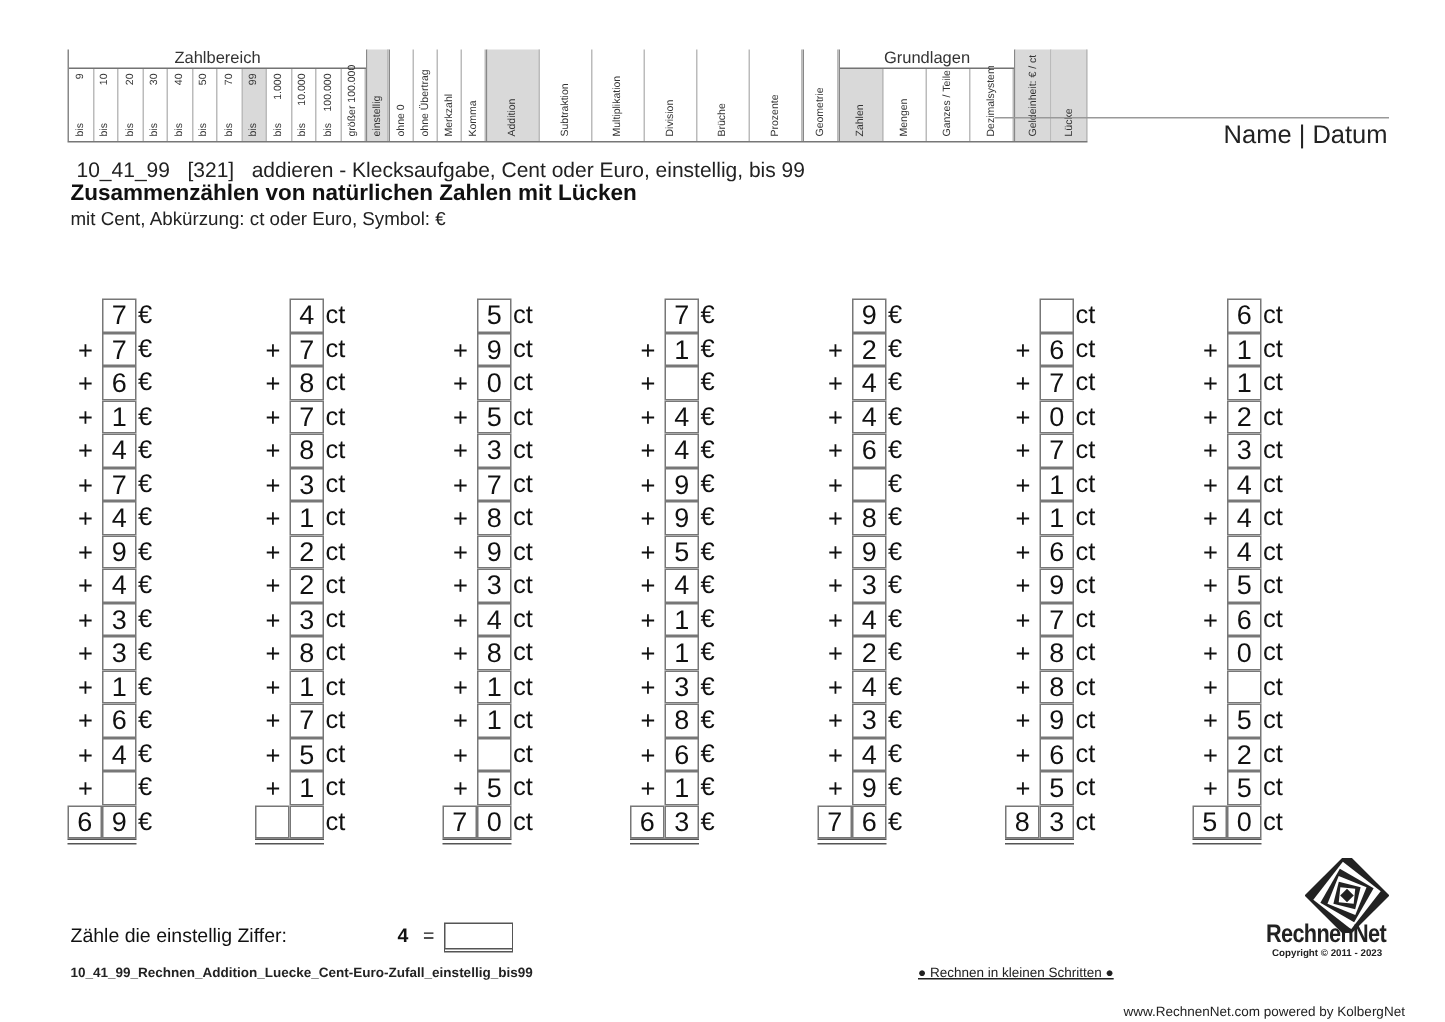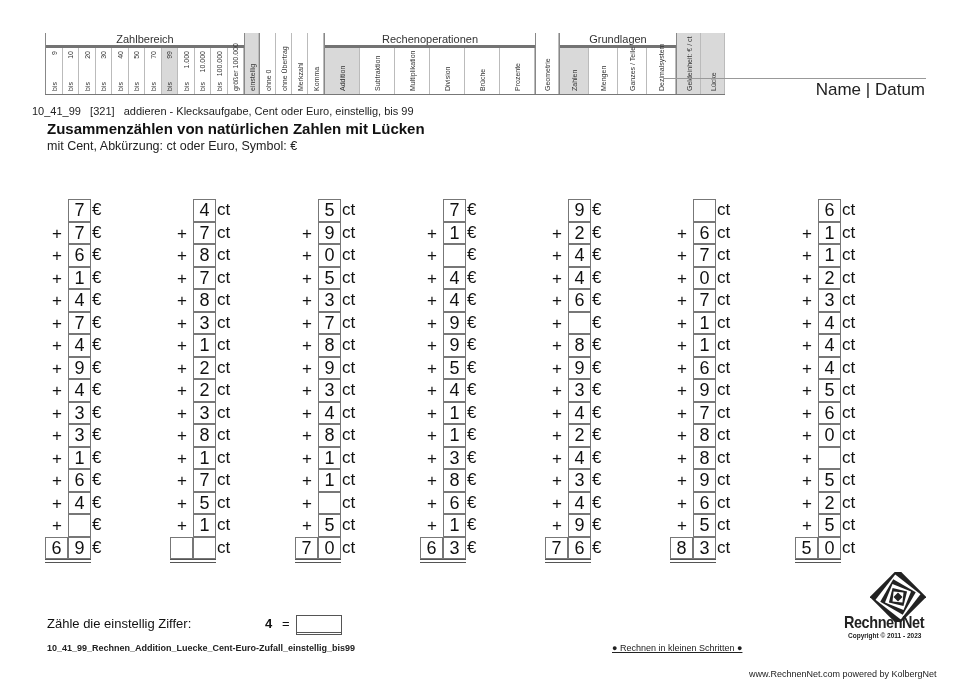--- a/index.html
+++ b/index.html
@@ -1,31 +1,31 @@
 <!DOCTYPE html>
 <html><head>
 <meta charset="utf-8">
 <style>
   html, body { margin:0; padding:0; background:#fff; }
   body { width:963px; height:681px; position:relative; overflow:hidden; font-family:"Liberation Sans", sans-serif; color:#111; }
 
   
   .cat-table { position:absolute; left:45px; top:33px; height:61px; display:flex; border-bottom:1px solid #777; }
   .grp { display:flex; flex-direction:column; border-left:1px solid #888; }
-  .grp-title { height:12px; font-size:11px; line-height:12px; text-align:center; color:#333; border-bottom:3px solid #737373; }
+  .grp-title { height:12px; font-size:11px; line-height:12px; text-align:center; color:#333; border-bottom:1px solid #737373; }
   .grp-cells { display:flex; flex:1; }
   .cell { position:relative; border-right:1px solid #bbb; }
   .cell.shade { background:#d9d9d9; }
   .cell .vt { position:absolute; left:50%; bottom:3px; transform-origin:left bottom; transform:rotate(-90deg) translateY(50%); white-space:nowrap; font-size:7px; color:#333; }
   .cell .vt-top { position:absolute; left:50%; top:3px; transform-origin:left top; transform:rotate(-90deg) translate(-100%, -50%); white-space:nowrap; font-size:7px; color:#333; }
 
   .name-line { position:absolute; left:663px; top:78px; width:263px; border-top:1px solid #999; }
   .name-label { position:absolute; right:38px; top:80px; font-size:17px; color:#222;margin-left:36px; }
 
-  .meta { position:absolute; left:32px; top:105px; font-size:11px; color:#222; }
+  .meta { position:absolute; left:51px; top:105px; font-size:14px; color:#222; }
   .title { position:absolute; left:47px; top:120px; font-size:15px; font-weight:bold; }
   .subtitle { position:absolute; left:47px; top:139px; font-size:12.5px; color:#222; }
 
   
   .problems { position:absolute; left:46px; top:199px; width:860px; height:360px; }
   .prob { position:absolute; top:0; }
   .row { position:relative; height:22.5px; }
   .plus { position:absolute; left:2px; top:2px; font-size:17px; width:18px; text-align:center; }
   .box { position:absolute; box-sizing:border-box; width:23px; height:22.5px; border:1px solid #777; font-size:18px; text-align:center; line-height:21px; background:#fff; }
   .box.d { left:22px; }
@@ -120,21 +120,20 @@
         </div>
         <div class="cell" style="width: 15px; margin-top: -12px; height: calc(100% + 12px);">
           <span class="vt">Merkzahl</span>
         </div>
         <div class="cell" style="width: 15px; margin-top: -12px; height: calc(100% + 12px);">
           <span class="vt">Komma</span>
         </div>
       </div>
     </div>
     <div class="grp">
-      <div class="grp-title">Rechenoperationen</div>
       <div class="grp-cells">
         <div class="cell shade" style="width: 34px;">
           <span class="vt">Addition</span>
         </div>
         <div class="cell" style="width: 34px;">
           <span class="vt">Subtraktion</span>
         </div>
         <div class="cell" style="width: 34px;">
           <span class="vt">Multiplikation</span>
         </div>

